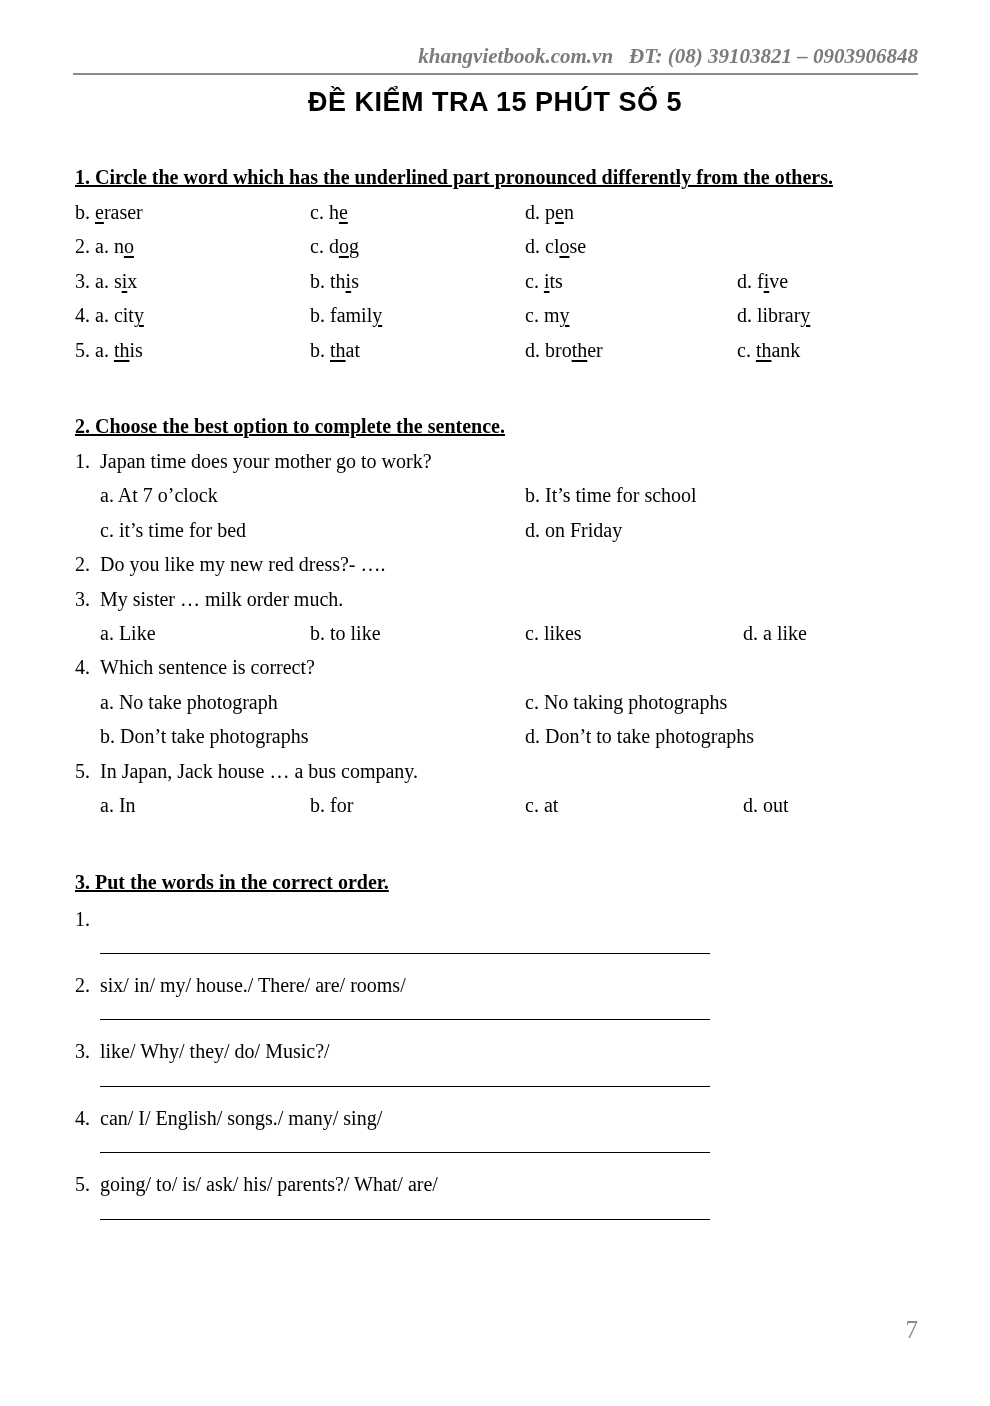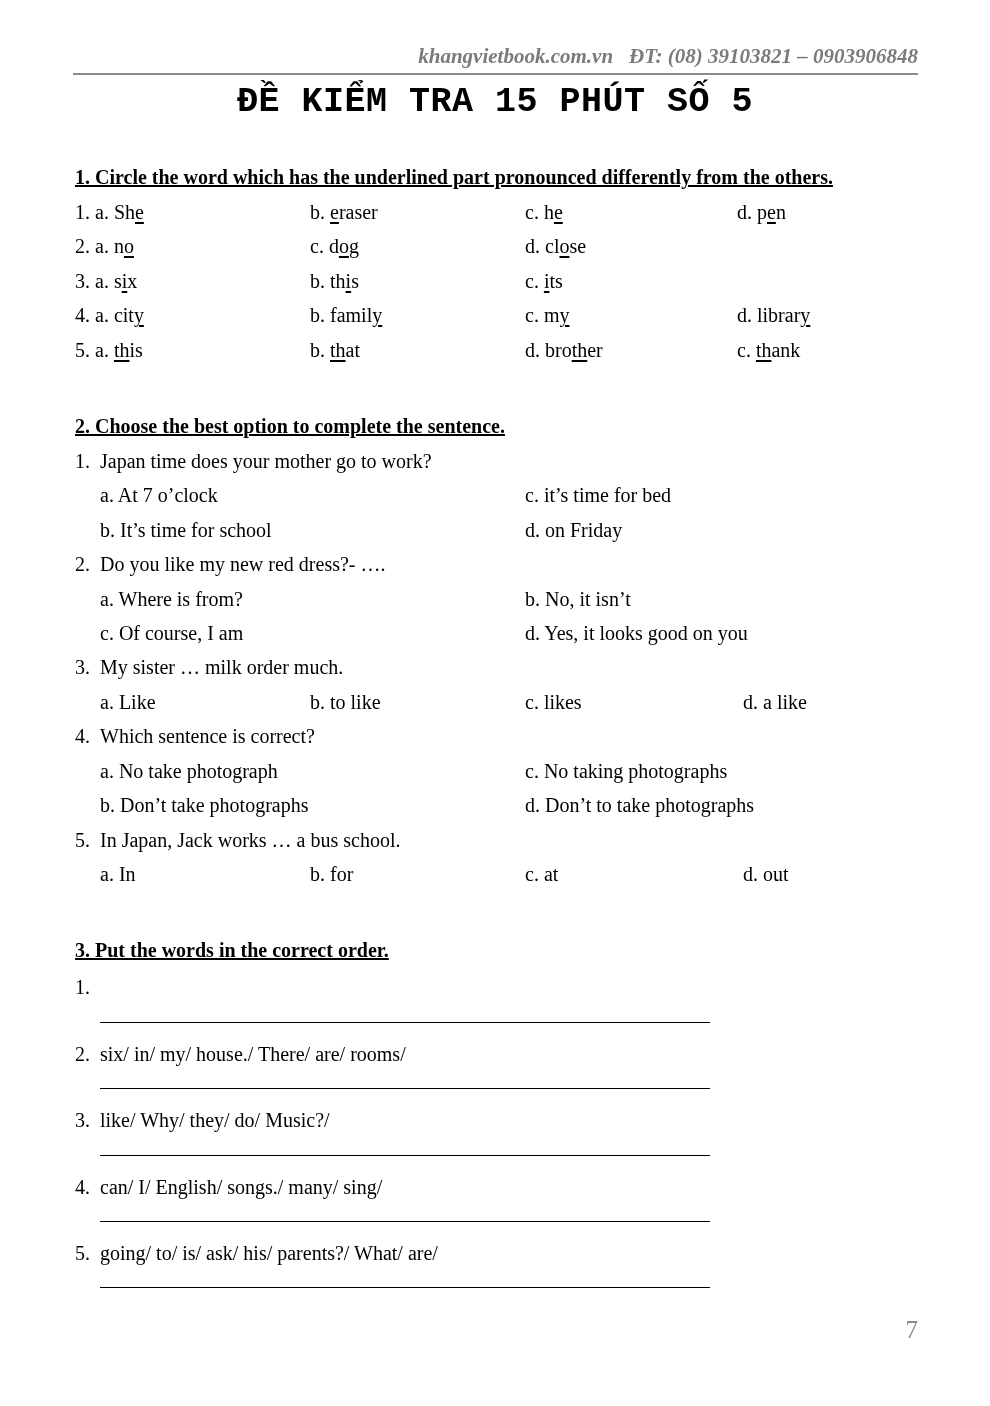--- a/index.html
+++ b/index.html
@@ -27,22 +27,22 @@
     border-top:2px solid #8b8b8b;
   }
   
   .content {
     position:absolute; top:84px; left:75px; width:840px;
     line-height:34.4px;
   }
   .title {
     margin:0; padding-top:2px;
     text-align:center;
-    font-family:Liberation Mono, monospace;
-    font-weight:bold; font-size:35px;
+    font-family:Liberation Sans, sans-serif;
+    font-weight:bold; font-size:27px;
     letter-spacing:0.5px;
     line-height:32px;
   }
   .s-heading {
     margin:42px 0 0 0;
     font-weight:bold;
     line-height:35px;
     text-decoration:underline;
   }
   .s1-heading { text-align:justify; }
@@ -86,34 +86,34 @@
     <span>khangvietbook.com.vn</span><span class="phone">ĐT: (08) 39103821 – 0903906848</span>
   </div>
   <div class="header-rule"></div>
 
   <div class="content">
     <h1 class="title">ĐỀ KIỂM TRA 15 PHÚT SỐ 5</h1>
 
     <p class="s-heading s1-heading">1. Circle the word which has the underlined part pronounced differently from the others.</p>
     <div id="s1-rows">
         <div class="mc-row">
-          <div class="mc-cell">1. a. Sh<span class="u">e</span></div>
           <div class="mc-cell">b. <span class="u">e</span>raser</div>
           <div class="mc-cell">c. h<span class="u">e</span></div>
           <div class="mc-cell">d. p<span class="u">e</span>n</div>
         </div>
         <div class="mc-row">
           <div class="mc-cell">2. a. n<span class="u">o</span></div>
           <div class="mc-cell">c. d<span class="u">o</span>g</div>
           <div class="mc-cell">d. cl<span class="u">o</span>se</div>
         </div>
         <div class="mc-row">
           <div class="mc-cell">3. a. s<span class="u">i</span>x</div>
           <div class="mc-cell">b. th<span class="u">i</span>s</div>
           <div class="mc-cell">c. <span class="u">i</span>ts</div>
+          <div class="mc-cell">d. f<span class="u">i</span>ve</div>
         </div>
         <div class="mc-row">
           <div class="mc-cell">4. a. cit<span class="u">y</span></div>
           <div class="mc-cell">b. famil<span class="u">y</span></div>
           <div class="mc-cell">c. m<span class="u">y</span></div>
           <div class="mc-cell">d. librar<span class="u">y</span></div>
         </div>
         <div class="mc-row">
           <div class="mc-cell">5. a. <span class="u">th</span>is</div>
           <div class="mc-cell">b. <span class="u">th</span>at</div>
@@ -124,35 +124,29 @@
 
     <p class="s-heading">2. Choose the best option to complete the sentence.</p>
     <div id="s2-questions">
         <div class="question">
           <div class="stem">
             <span class="num">1.</span>
             <span>Japan time does your mother go to work?</span>
           </div>
           <div class="opts opts-2">
             <div class="opt">a. At 7 o’clock</div>
+            <div class="opt">b. It’s time for school</div>
             <div class="opt">c. it’s time for bed</div>
-            <div class="opt">b. It’s time for school</div>
             <div class="opt">d. on Friday</div>
           </div>
         </div>
         <div class="question">
           <div class="stem">
             <span class="num">2.</span>
             <span>Do you like my new red dress?- ….</span>
-          </div>
-          <div class="opts opts-2">
-            <div class="opt">a. Where is from?</div>
-            <div class="opt">b. No, it isn’t</div>
-            <div class="opt">c. Of course, I am</div>
-            <div class="opt">d. Yes, it looks good on you</div>
           </div>
         </div>
         <div class="question">
           <div class="stem">
             <span class="num">3.</span>
             <span>My sister … milk order much.</span>
           </div>
           <div class="opts opts-4">
             <div class="opt">a. Like</div>
             <div class="opt">b. to like</div>
@@ -168,21 +162,21 @@
           <div class="opts opts-2">
             <div class="opt">a. No take photograph</div>
             <div class="opt">c. No taking photographs</div>
             <div class="opt">b. Don’t take photographs</div>
             <div class="opt">d. Don’t to take photographs</div>
           </div>
         </div>
         <div class="question">
           <div class="stem">
             <span class="num">5.</span>
-            <span>In Japan, Jack works … a bus school.</span>
+            <span>In Japan, Jack house … a bus company.</span>
           </div>
           <div class="opts opts-4">
             <div class="opt">a. In</div>
             <div class="opt">b. for</div>
             <div class="opt">c. at</div>
             <div class="opt">d. out</div>
           </div>
         </div>
       </div>
 

